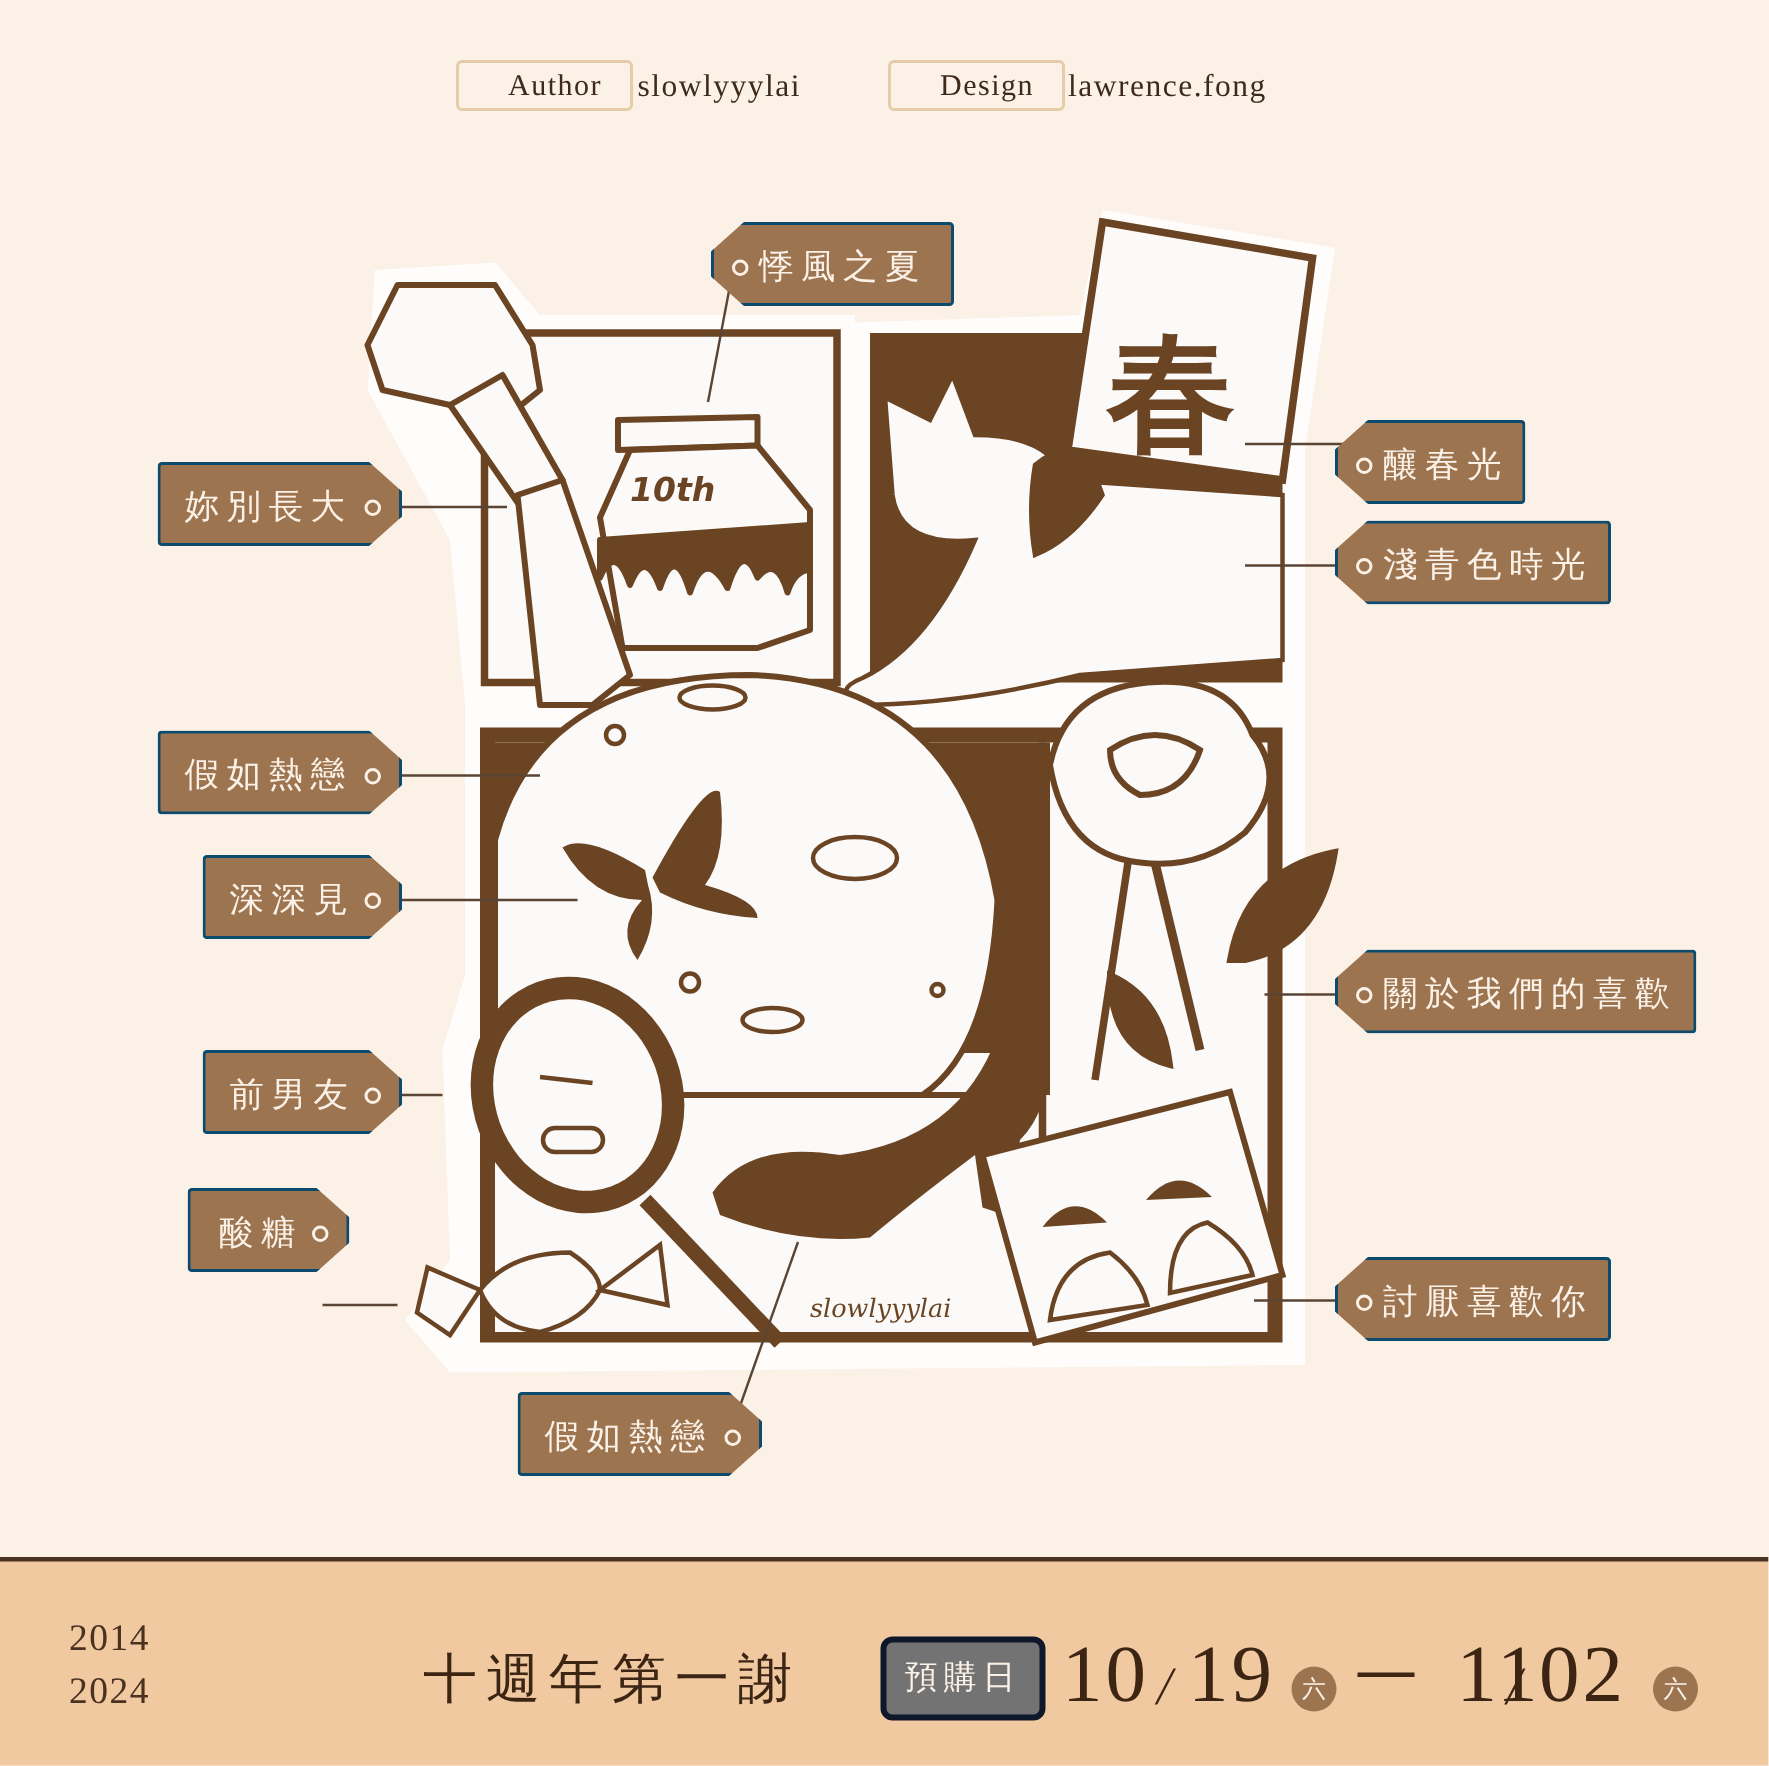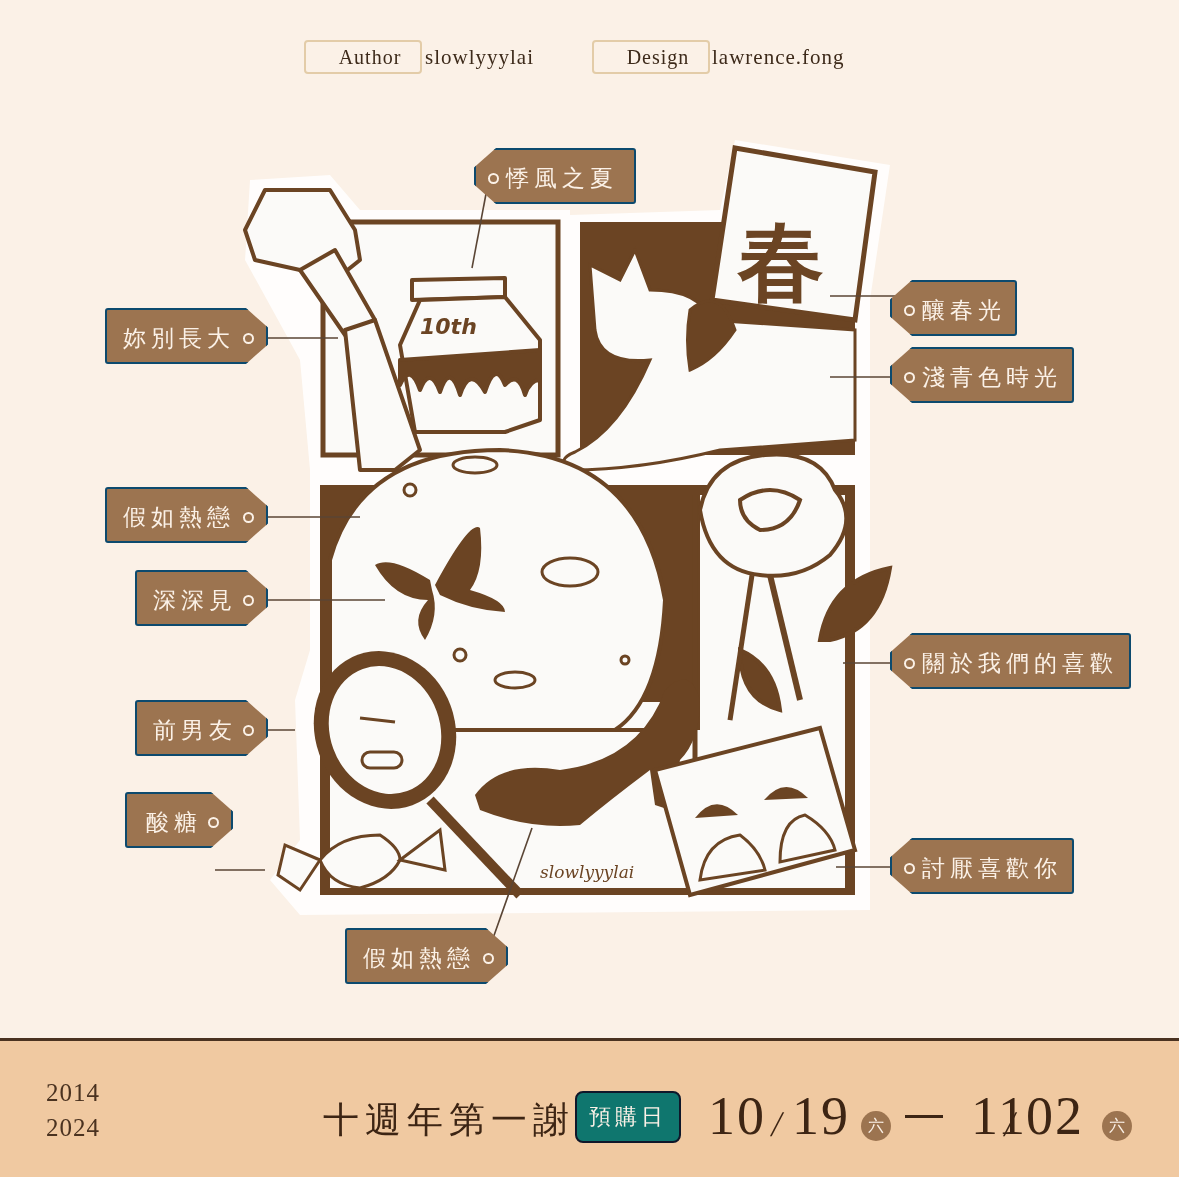--- a/index.html
+++ b/index.html
@@ -24,23 +24,23 @@
   .tag.left .hole { right:12px; }
   .tag.right .hole { left:12px; }
 
   .footer { position:absolute; left:0; top:1038px; width:1179px; height:139px; background:#f0c9a1;
             border-top:3px solid #4a3220; }
   .years { position:absolute; left:46px; top:34px; font-size:25px; line-height:35px; color:#4a3220;
            font-family:"Liberation Serif", serif; letter-spacing:1px; }
   .brand { position:absolute; left:140px; top:22px; font-size:78px; line-height:90px; color:#3d2514;
            font-family:"Liberation Serif", serif; letter-spacing:6px; }
   .subtitle { position:absolute; left:282px; top:54px; font-size:36px; line-height:50px; color:#3d2514;
-              font-family:"DejaVu Serif", serif; letter-spacing:6px;margin-left:41px; }
-  .preorder { position:absolute; left:575px; top:50px; width:102px; height:48px; background:#0f766e;
-              border:2px solid #0f172a; border-radius:8px; color:#fbf1e7; font-size:22px;
+              font-family:"DejaVu Serif", serif; letter-spacing:6px; }
+  .preorder { position:absolute; left:587px; top:50px; width:102px; height:48px; background:#737373;
+              border:4px solid #0f172a; border-radius:8px; color:#fbf1e7; font-size:22px;
               line-height:48px; text-align:center; letter-spacing:4px; font-family:"DejaVu Sans", sans-serif; }
   .date { position:absolute; top:40px; font-size:54px; line-height:70px; color:#3d2514;
           font-family:"Liberation Serif", serif; letter-spacing:2px; }
   .slash { position:absolute; top:62px; font-size:36px; color:#3d2514; font-family:"Liberation Serif", serif; transform:skewX(-10deg); }
   .day { position:absolute; top:70px; width:30px; height:30px; border-radius:50%; background:#9c7450;
          color:#fbf1e7; font-size:16px; line-height:30px; text-align:center; font-family:"DejaVu Sans", sans-serif; }
   .dash { position:absolute; left:905px; top:74px; width:38px; height:3px; background:#3d2514; }
 </style>
 </head>
 <body>

